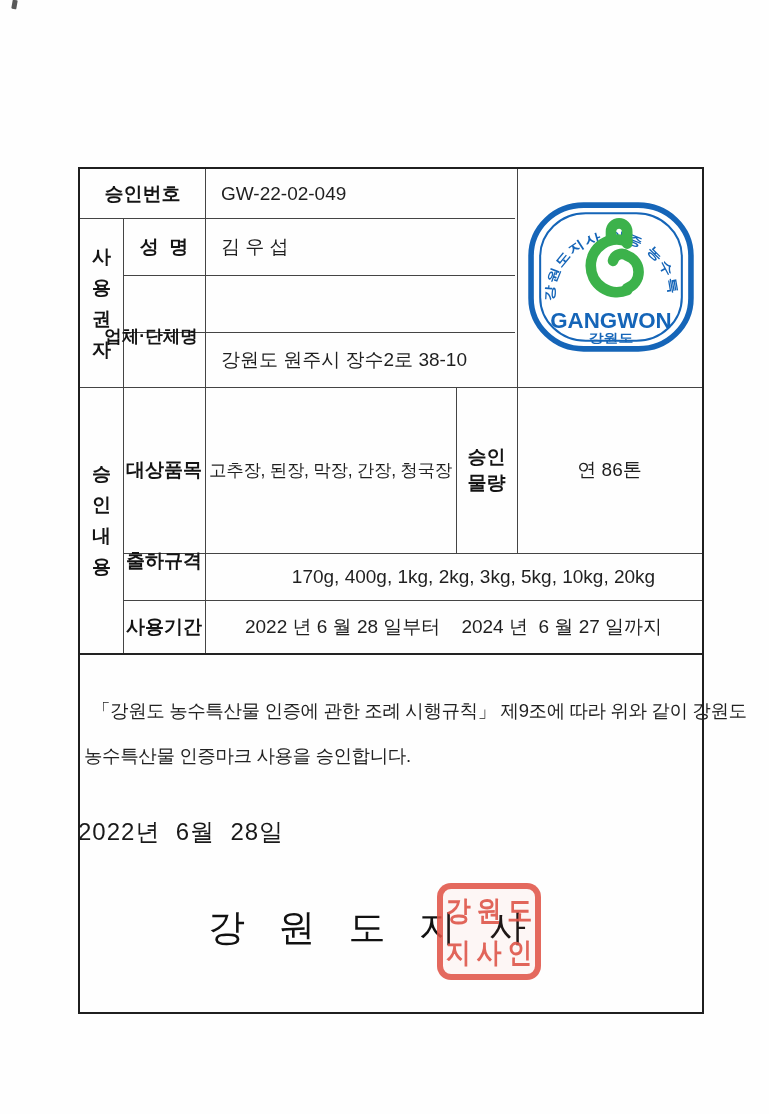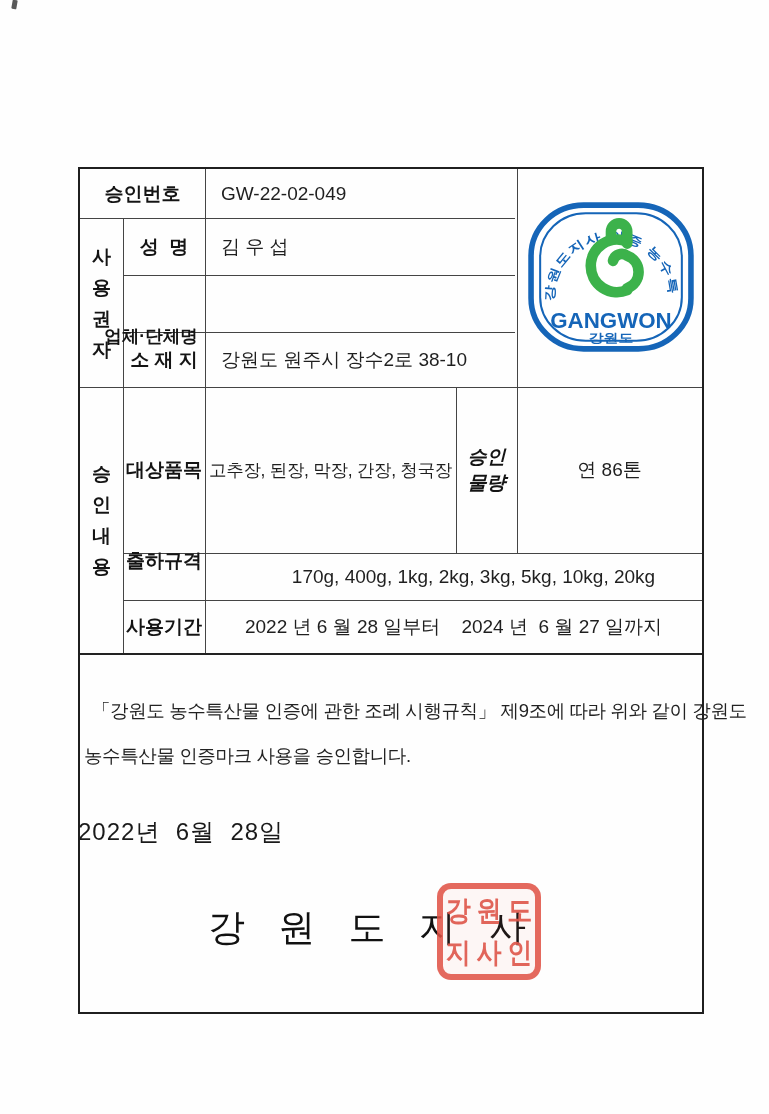--- a/index.html
+++ b/index.html
@@ -18,21 +18,21 @@
     border:2px solid #1f1f1f;box-sizing:border-box;}
   .hline,.vline{position:absolute;background:#444;}
   .hline{height:1px;}
   .vline{width:1px;}
   .hline.thick{height:2px;background:#222;}
   .cell{position:absolute;display:flex;align-items:center;box-sizing:border-box;}
   .lbl{font-weight:bold;font-size:19px;justify-content:center;text-align:center;white-space:pre;color:#141414;}
   .val{font-size:19px;padding-left:16px;white-space:pre;}
   .val.center{justify-content:center;padding-left:0;text-align:center;}
   .vert{flex-direction:column;justify-content:center;gap:5px;font-weight:bold;font-size:19px;color:#141414;}
-  .two-line{flex-direction:column;line-height:26px;font-style:italic;}
+  .two-line{flex-direction:column;line-height:26px;}
   .items-val{font-size:17.5px;letter-spacing:-0.3px;}
   .statement{position:absolute;left:92px;top:688px;width:600px;font-size:18.5px;
     line-height:45px;letter-spacing:-0.4px;color:#222;}
   .statement div{white-space:nowrap;}
   .statement .l2{margin-left:-8px;}
   .issue-date{position:absolute;left:78px;top:816px;width:626px;text-align:left;
     font-size:24px;letter-spacing:1px;white-space:pre;color:#1a1a1a;}
   .signature{position:absolute;left:60px;top:903px;width:626px;text-align:center;
     font-family:"Liberation Serif",serif;font-size:37px;letter-spacing:12px;
     white-space:pre;color:#111;z-index:1;}
@@ -76,21 +76,20 @@
       <span>용</span>
       <span>권</span>
       <span>자</span>
     </div>
 
     <div class="cell lbl" style="left:43px;top:49px;width:82px;height:57px;">성  명</div>
     <div class="cell val" style="left:125px;top:49px;width:312px;height:57px;">김 우 섭</div>
 
     <div class="cell lbl" style="left:30px;top:106px;width:82px;height:57px;font-size:17.5px;margin-top:32px;">업체·단체명</div>
 
-    <div class="cell lbl" style="left:43px;top:163px;width:82px;height:55px;">소 재 지</div>
     <div class="cell val" style="left:125px;top:163px;width:312px;height:55px;">강원도 원주시 장수2로 38-10</div>
 
     <div class="cell vert" style="left:0;top:218px;width:43px;height:266px;">
       <span>승</span>
       <span>인</span>
       <span>내</span>
       <span>용</span>
     </div>
 
     <div class="cell lbl" style="left:43px;top:218px;width:82px;height:166px;">대상품목</div>

